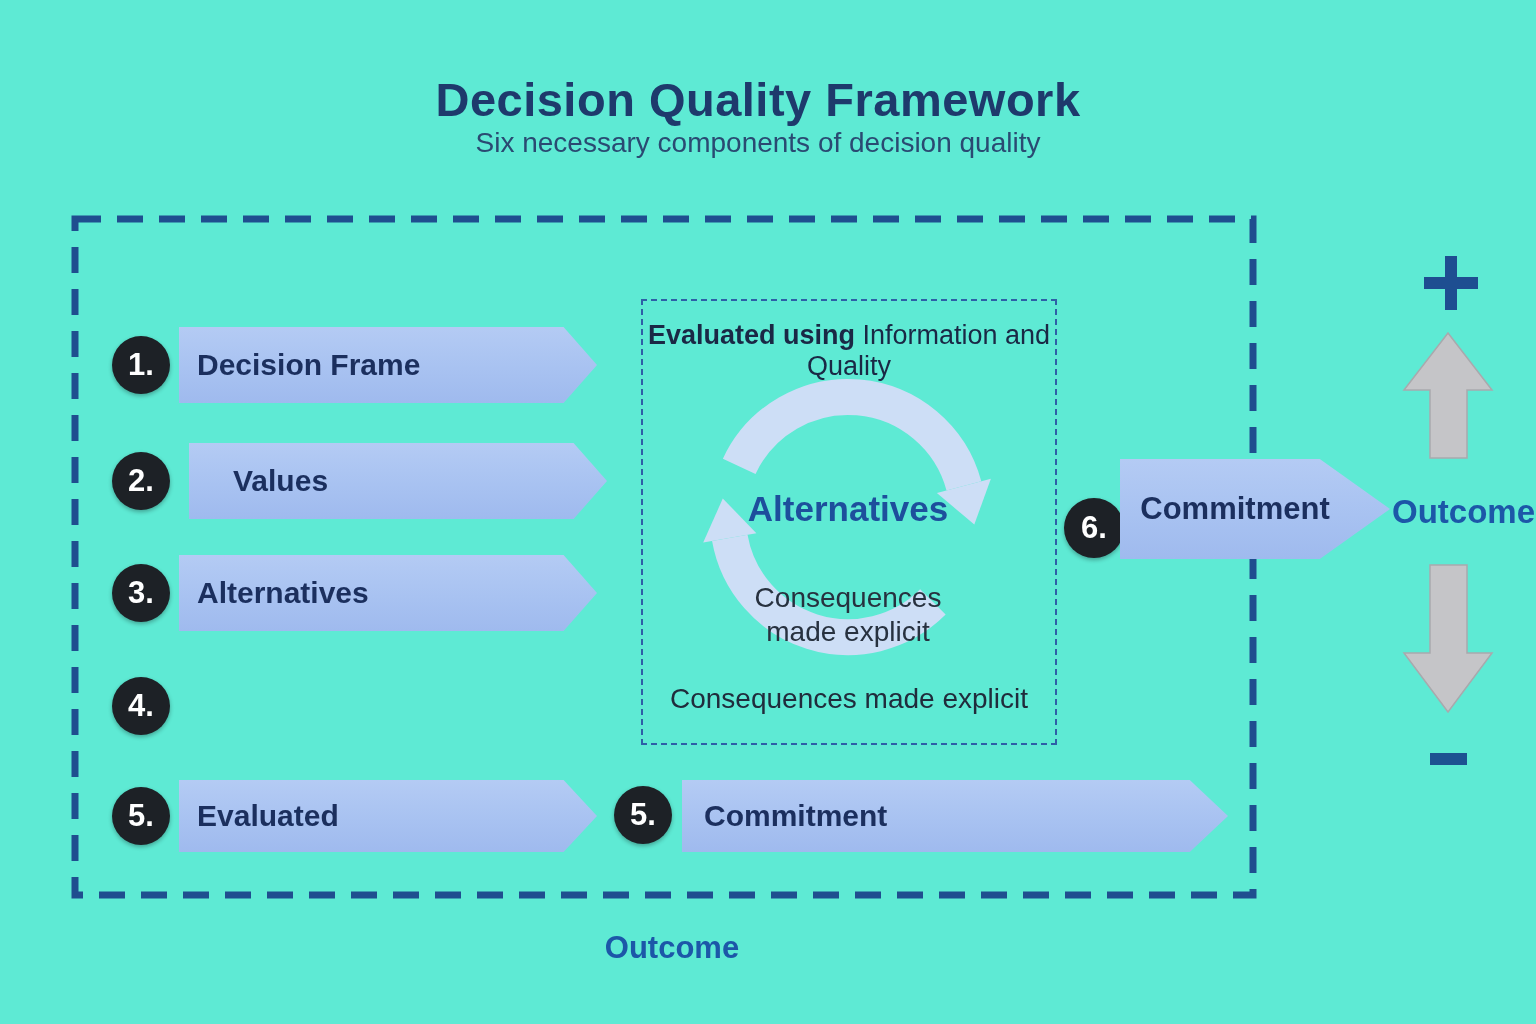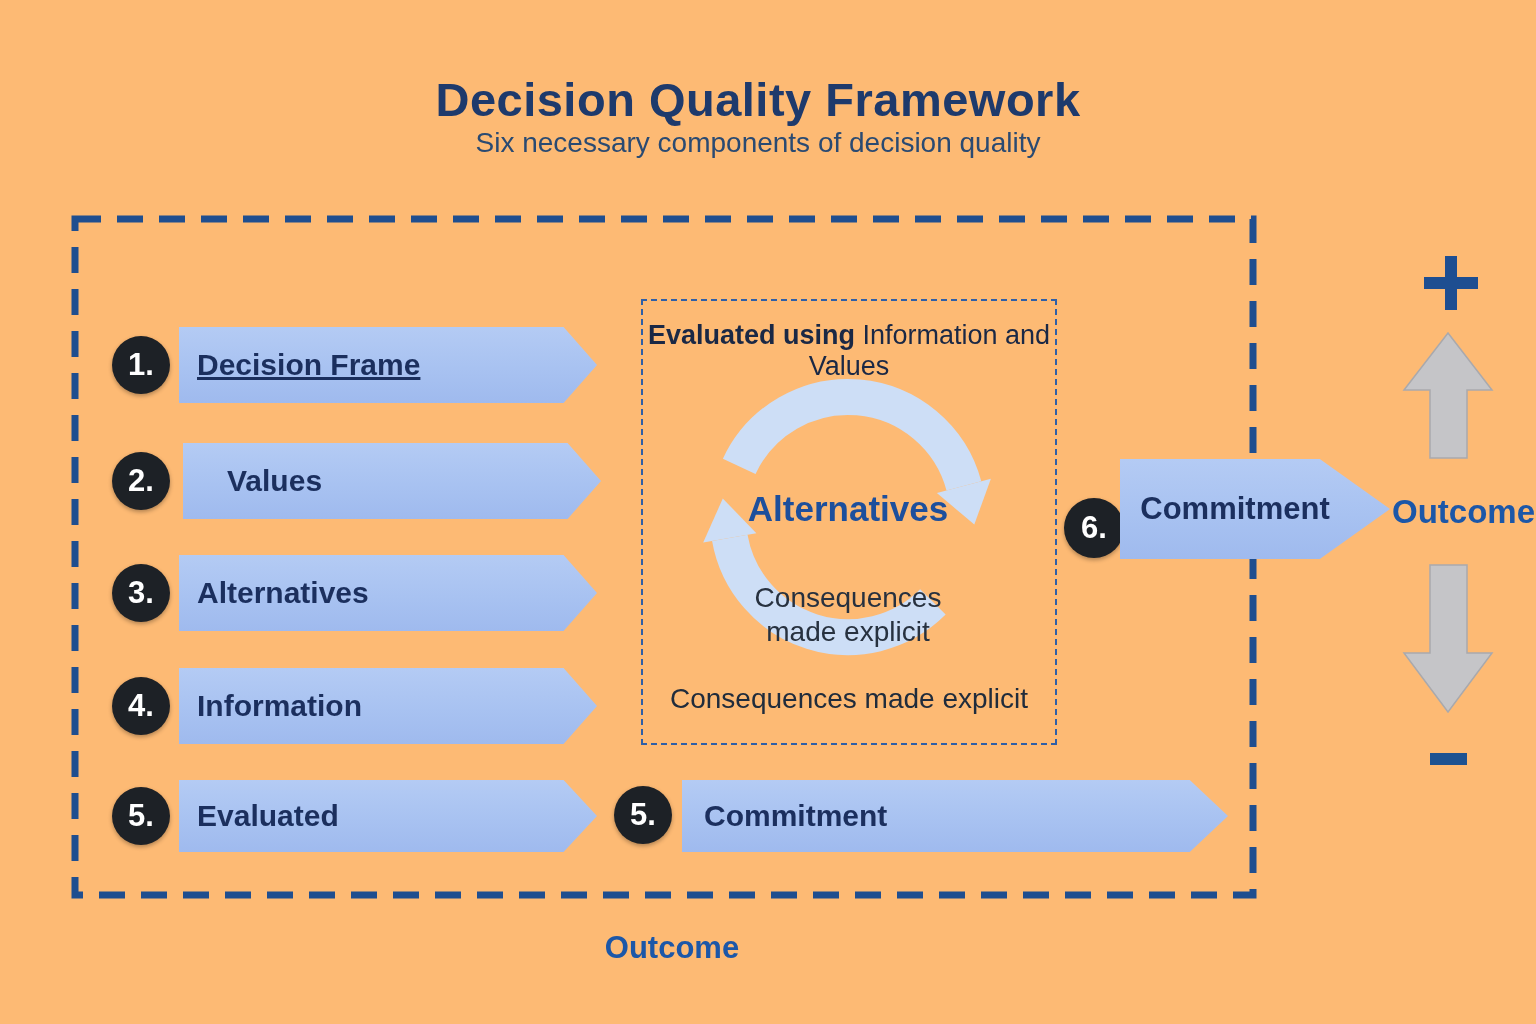--- a/index.html
+++ b/index.html
@@ -1,18 +1,18 @@
 <!DOCTYPE html>
 <html><head>
 <meta charset="utf-8">
 <style>
   html,body{margin:0;padding:0;background:#ffffff;}
   .stage{
     position:relative;width:1536px;height:1024px;overflow:hidden;
-    background:#fdba74;font-family:"Liberation Sans",sans-serif;
+    background:#5eead4;font-family:"Liberation Sans",sans-serif;
   }
   
   .header{position:absolute;left:0;top:72px;width:1516px;text-align:center;}
   .title{font-size:47px;font-weight:bold;color:#1e3a6c;letter-spacing:.5px;}
   .subtitle{font-size:28px;color:#2a4a72;margin-top:0;}
 
   
   .badge{
     position:absolute;width:58px;height:58px;border-radius:50%;
     background:#1d2126;color:#ffffff;font-size:31px;font-weight:bold;
@@ -68,52 +68,49 @@
   <div class="header">
     <div class="title">Decision Quality Framework</div>
     <div class="subtitle">Six necessary components of decision quality</div>
   </div>
 
   <svg style="left:70px;top:214px;" width="1188" height="686" viewBox="0 0 1188 686">
     <rect x="5" y="5" width="1178" height="676" fill="none" stroke="#1f4e8f" stroke-width="7" stroke-dasharray="26 16"></rect>
   </svg>
 
   <div class="badge" style="left:112px;top:336px;">1.</div>
-  <div class="arrow row" style="left:179px;top:327px;text-decoration:underline;">
+  <div class="arrow row" style="left:179px;top:327px;">
     <span>Decision Frame</span>
   </div>
 
   <div class="badge" style="left:112px;top:452px;">2.</div>
-  <div class="arrow row" style="left:183px;top:443px;padding-left:44px;">
+  <div class="arrow row" style="left:189px;top:443px;padding-left:44px;">
     <span>Values</span>
   </div>
 
   <div class="badge" style="left:112px;top:564px;">3.</div>
   <div class="arrow row" style="left:179px;top:555px;">
     <span>Alternatives</span>
   </div>
 
   <div class="badge" style="left:112px;top:677px;">4.</div>
-  <div class="arrow row" style="left:179px;top:668px;">
-    <span>Information</span>
-  </div>
 
   <div class="badge" style="left:112px;top:787px;">5.</div>
   <div class="arrow row" style="left:179px;top:780px;height:72px;">
     <span>Evaluated</span>
   </div>
 
   <div class="badge" style="left:614px;top:786px;">5.</div>
   <div class="arrow bottom" style="left:682px;top:780px;">
     <span>Commitment</span>
   </div>
 
   <div class="inner-box"></div>
   <div class="eval-heading">
-    <span class="b">Evaluated using</span><span> Information and Values</span>
+    <span class="b">Evaluated using</span><span> Information and Quality</span>
   </div>
 
   <svg style="left:688px;top:357px;" width="320" height="320" viewBox="0 0 320 320">
     <path d="M 51.2 109.3 A 120 120 0 0 1 275.9 128.9" fill="none" stroke="#cddef6" stroke-width="36"></path>
     <polygon points="248.9,136.1 302.9,121.7 286.3,167.5" fill="#cddef6"></polygon>
     <path d="M 244.9 244.9 A 120 120 0 0 1 41.8 180.9" fill="none" stroke="#cddef6" stroke-width="36"></path>
     <polygon points="68.4,176.2 15.2,185.6 34.8,141.5" fill="#cddef6"></polygon>
   </svg>
 
   <div class="alt-label">Alternatives</div>

